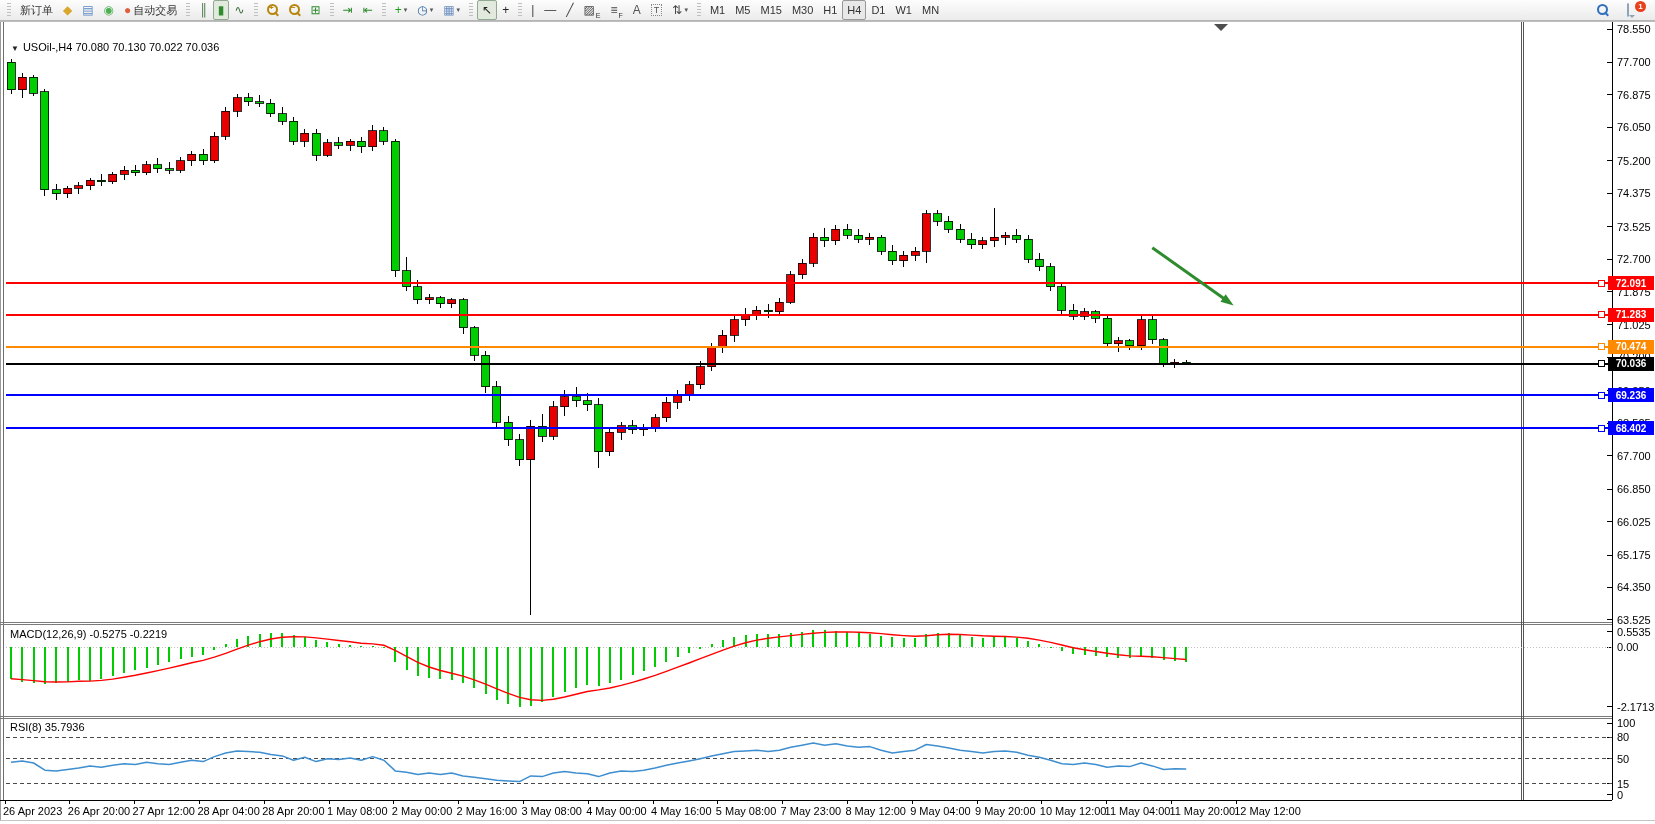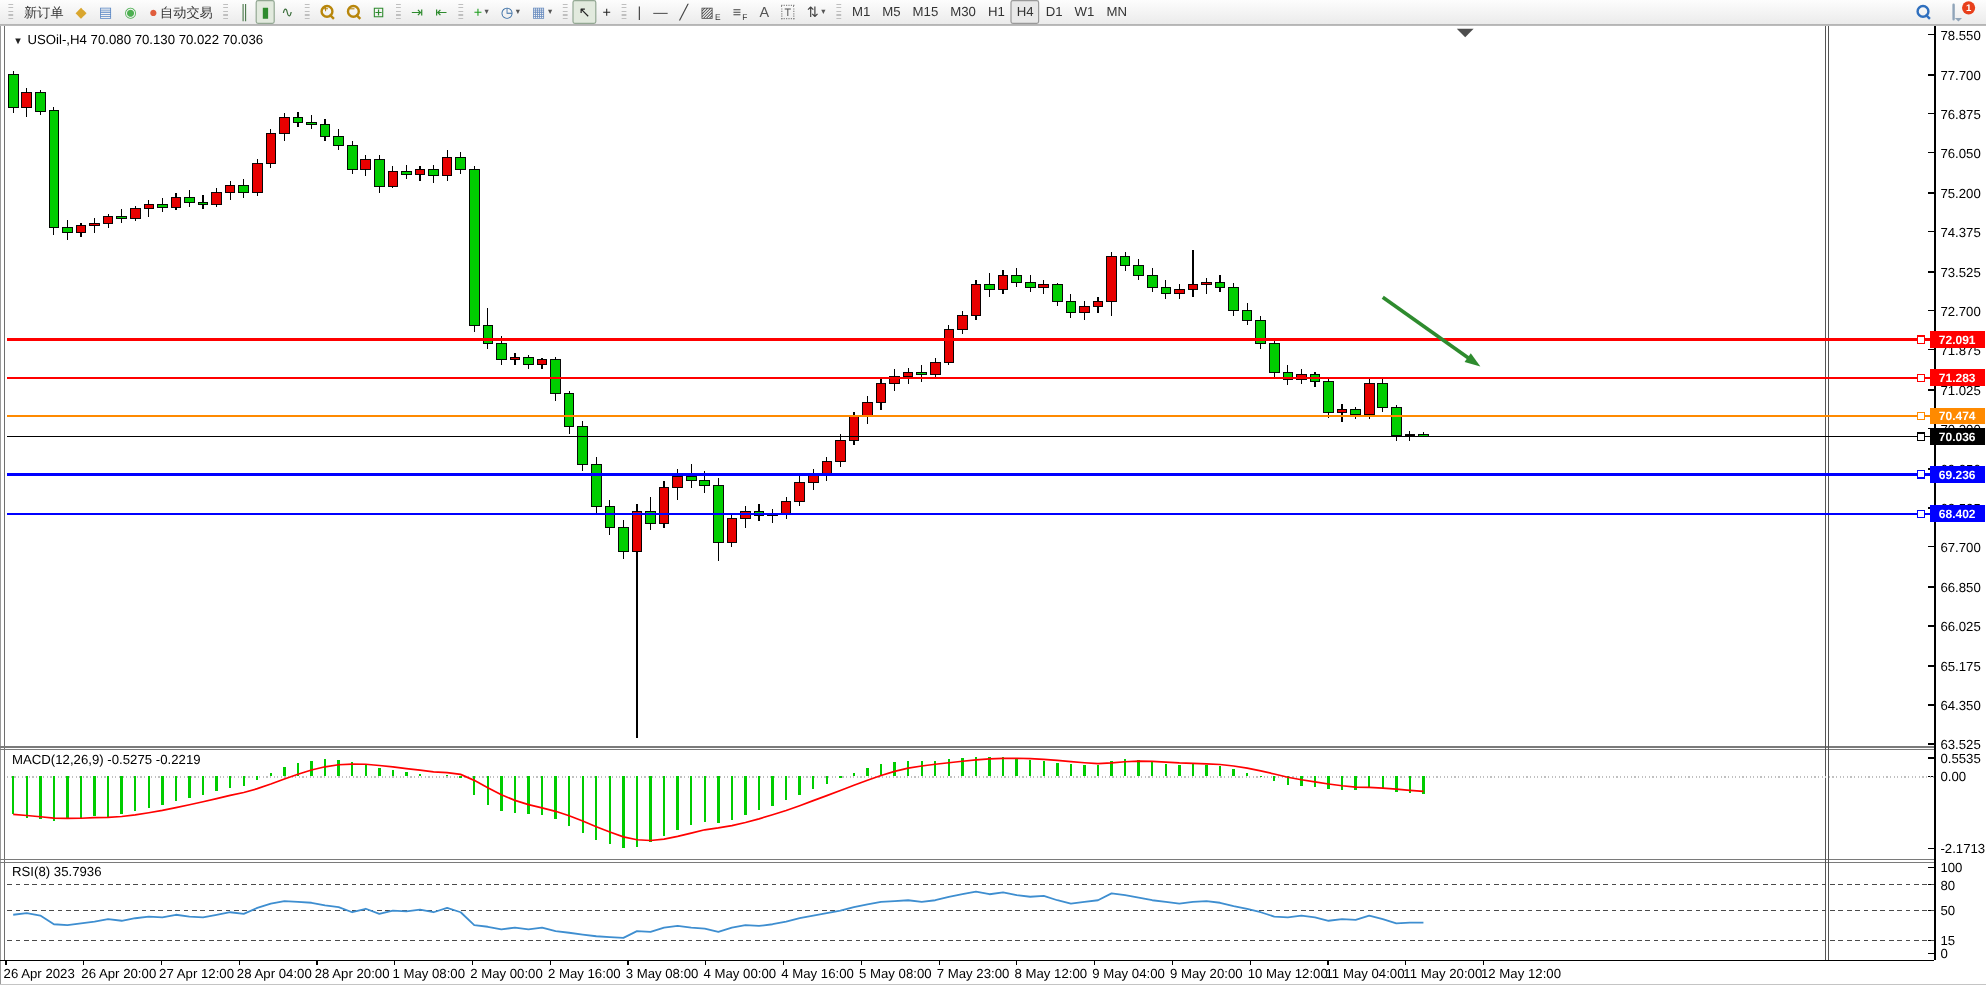--- a/index.html
+++ b/index.html
@@ -29,21 +29,21 @@
   .chat{position:relative;width:14px;height:12px;}
   .chat .bubble{width:11px;height:8px;border:1px solid #90a4b8;border-radius:2px;background:#eef4fa;margin-top:3px;}
   .chat .tail{position:absolute;left:2px;bottom:-2px;width:0;height:0;
     border-left:3px solid transparent;border-right:3px solid transparent;border-top:3px solid #90a4b8;}
   .chat .badge{position:absolute;top:-3px;right:-5px;min-width:11px;height:11px;border-radius:6px;
     background:#e8401c;color:#fff;font-size:8px;font-weight:bold;display:flex;align-items:center;justify-content:center;}
 
   
   #chart-svg{position:absolute;top:0;left:0;}
   .overlay-label{position:absolute;font-size:11px;color:#000;z-index:5;white-space:pre;}
-  #chart-title{top:28px;left:11px;}
+  #chart-title{top:41px;left:11px;}
   #chart-title .arr{font-size:8px;margin-right:4px;color:#222;}
   #macd-label{top:628px;left:10px;}
   #rsi-label{top:721px;left:10px;}
 </style>
 </head>
 <body>
 
 <div id="app">
   <svg id="chart-svg" width="1655" height="824">
       <line x1="0.5" y1="22" x2="0.5" y2="820" stroke="#9a9a9a" stroke-width="1" shape-rendering="crispEdges"></line>

